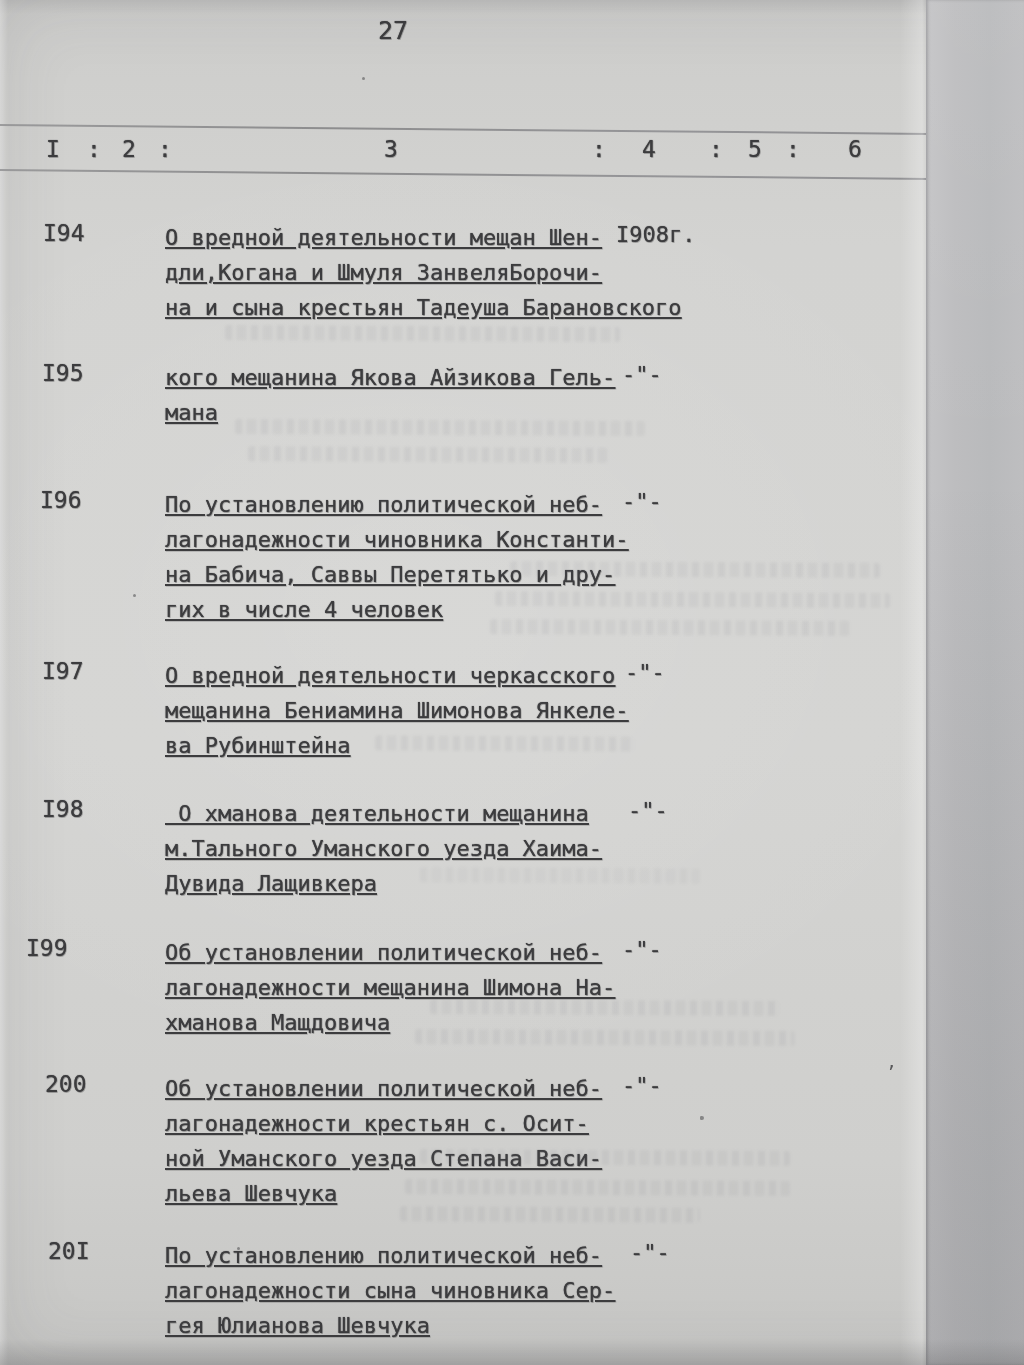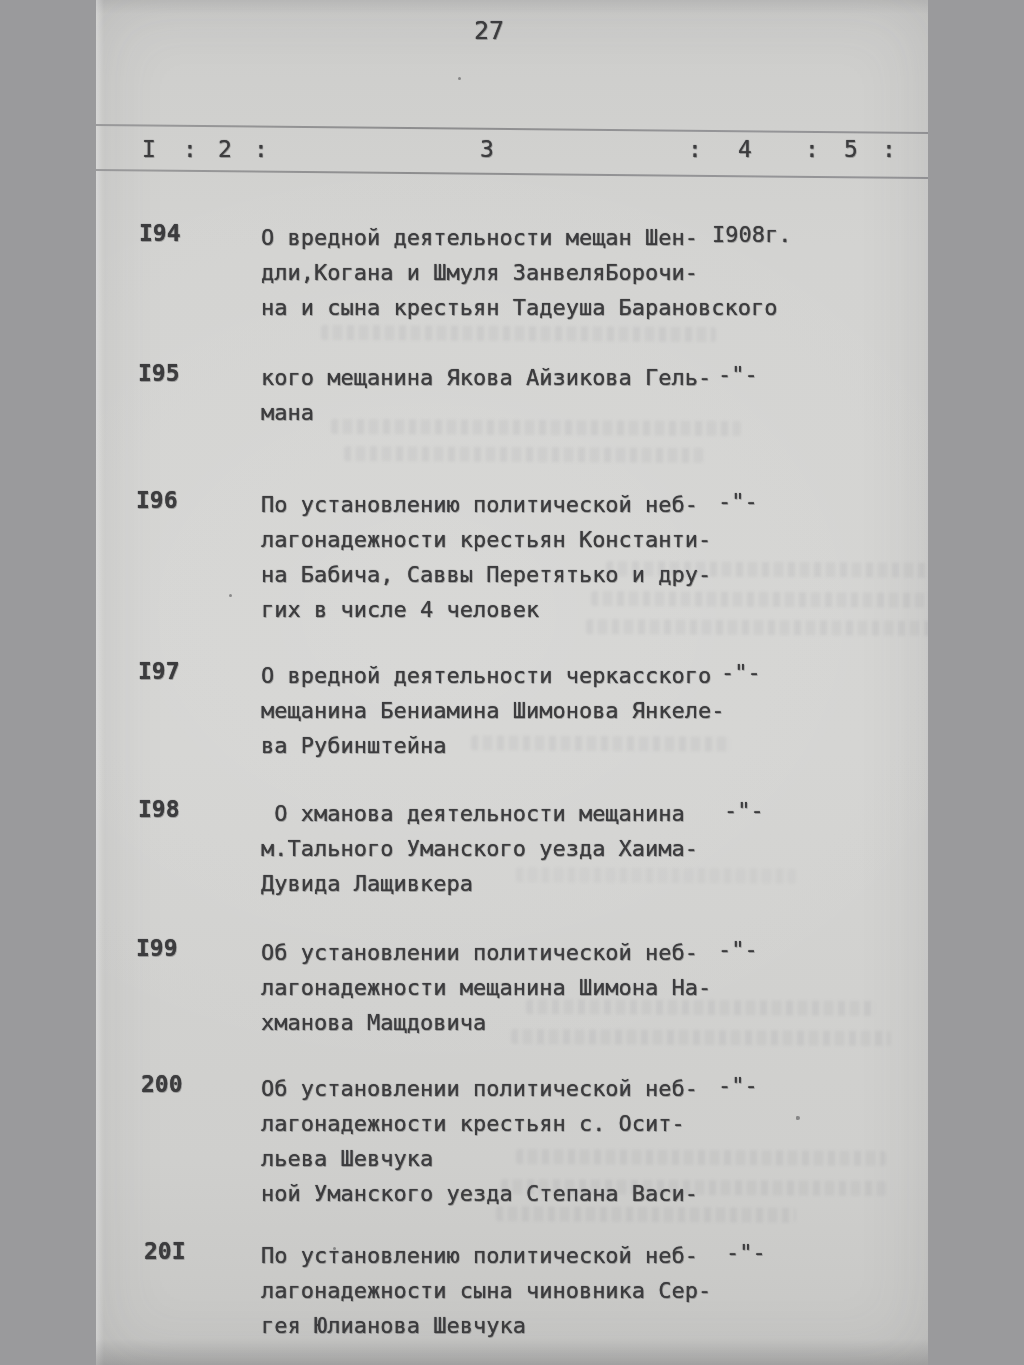--- a/index.html
+++ b/index.html
@@ -1,18 +1,18 @@
 <!DOCTYPE html>
 <html><head>
 <meta charset="utf-8">
 <style>
   html,body{margin:0;padding:0;background:#9a9a9c;}
   .page{
     position:relative;
-    width:832px;height:1365px;
+    width:1024px;height:1365px;
     margin:0 auto;
     background:
       radial-gradient(ellipse 900px 700px at 40% 45%, rgba(255,255,255,0.10), rgba(255,255,255,0) 70%),
       linear-gradient(180deg,#cdcdcb 0%, #d3d3d1 18%, #d4d4d2 55%, #cfcfcd 85%, #c6c6c4 100%);
     overflow:hidden;
     font-family:"DejaVu Sans Mono","Liberation Mono",monospace;
     color:#3c3c3e;
     box-shadow:inset 0 0 70px rgba(70,70,75,0.14);
   }
   .ink{
@@ -31,22 +31,22 @@
     opacity:.8;
     transform-origin:left center;
     transform:rotate(0.55deg);
   }
   .rule-top{top:124px;}
   .rule-bottom{top:169px;}
   .header-row{position:absolute;top:136px;left:0;width:929px;height:34px;font-size:23px;}
   .hcell{position:absolute;top:0;}
   
   .entry{position:absolute;left:0;width:1024px;}
-  .entry-no{position:absolute;top:0;font-size:23px;font-weight:bold;}
-  .entry-desc{position:absolute;left:165px;top:0;font-size:22px;}
+  .entry-no{position:absolute;top:0;font-size:23px;}
+  .entry-desc{position:absolute;left:165px;top:0;font-size:22px;text-decoration:underline;}
   .entry-desc div{line-height:35px;height:35px;}
   .entry-date{position:absolute;top:2px;font-size:22px;}
   
   .fold-highlight{
     position:absolute;top:0;left:900px;width:26px;height:100%;
     background:linear-gradient(90deg,rgba(255,255,255,0) 0,rgba(255,255,255,0.28) 85%,rgba(255,255,255,0.05) 100%);
   }
   .fold-strip{
     position:absolute;top:0;left:926px;width:98px;height:100%;
     background:linear-gradient(90deg,#c4c4c6 0,#bdbdbf 30%,#b9babc 65%,#bebec0 100%);
@@ -128,21 +128,21 @@
       <div class="ink">кого мещанина Якова Айзикова Гель-</div>
       <div class="ink">мана</div>
     </div>
     <span class="entry-date ink" style="left:622px">-"-</span>
   </div>
 
   <div class="entry" style="top:487px">
     <span class="entry-no ink" style="left:40px">I96</span>
     <div class="entry-desc">
       <div class="ink">По установлению политической неб-</div>
-      <div class="ink">лагонадежности крестьян Константи-</div>
+      <div class="ink">лагонадежности чиновника Константи-</div>
       <div class="ink">на Бабича, Саввы Перетятько и дру-</div>
       <div class="ink">гих в числе 4 человек</div>
     </div>
     <span class="entry-date ink" style="left:622px">-"-</span>
   </div>
 
   <div class="entry" style="top:658px">
     <span class="entry-no ink" style="left:42px">I97</span>
     <div class="entry-desc">
       <div class="ink">О вредной деятельности черкасского</div>
@@ -156,36 +156,36 @@
     <span class="entry-no ink" style="left:42px">I98</span>
     <div class="entry-desc">
       <div class="ink"> О хманова деятельности мещанина</div>
       <div class="ink">м.Тального Уманского уезда Хаима-</div>
       <div class="ink">Дувида Лащивкера</div>
     </div>
     <span class="entry-date ink" style="left:628px">-"-</span>
   </div>
 
   <div class="entry" style="top:935px">
-    <span class="entry-no ink" style="left:40px">I99</span>
+    <span class="entry-no ink" style="left:26px">I99</span>
     <div class="entry-desc">
       <div class="ink">Об установлении политической неб-</div>
       <div class="ink">лагонадежности мещанина Шимона На-</div>
       <div class="ink">хманова Мащдовича</div>
     </div>
     <span class="entry-date ink" style="left:622px">-"-</span>
   </div>
 
   <div class="entry" style="top:1071px">
     <span class="entry-no ink" style="left:45px">200</span>
     <div class="entry-desc">
       <div class="ink">Об установлении политической неб-</div>
       <div class="ink">лагонадежности крестьян с. Осит-</div>
+      <div class="ink">ной Уманского уезда Степана Васи-</div>
       <div class="ink">льева Шевчука</div>
-      <div class="ink">ной Уманского уезда Степана Васи-</div>
     </div>
     <span class="entry-date ink" style="left:622px">-"-</span>
   </div>
 
   <div class="entry" style="top:1238px">
     <span class="entry-no ink" style="left:48px">20I</span>
     <div class="entry-desc">
       <div class="ink">По установлению политической неб-</div>
       <div class="ink">лагонадежности сына чиновника Сер-</div>
       <div class="ink">гея Юлианова Шевчука</div>

